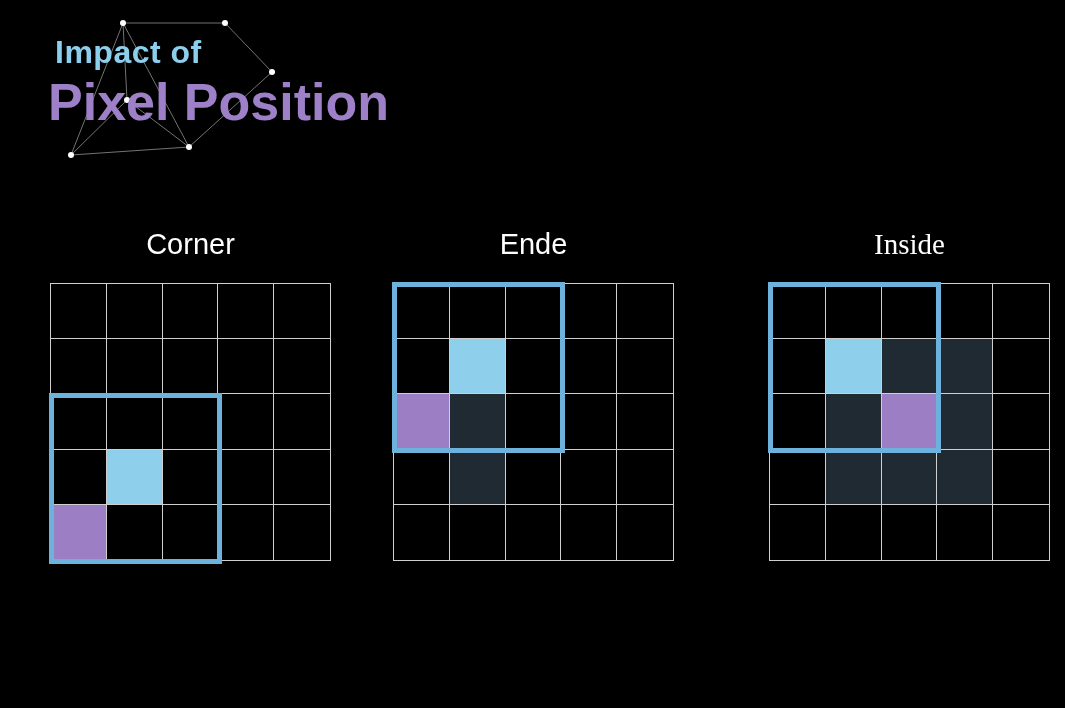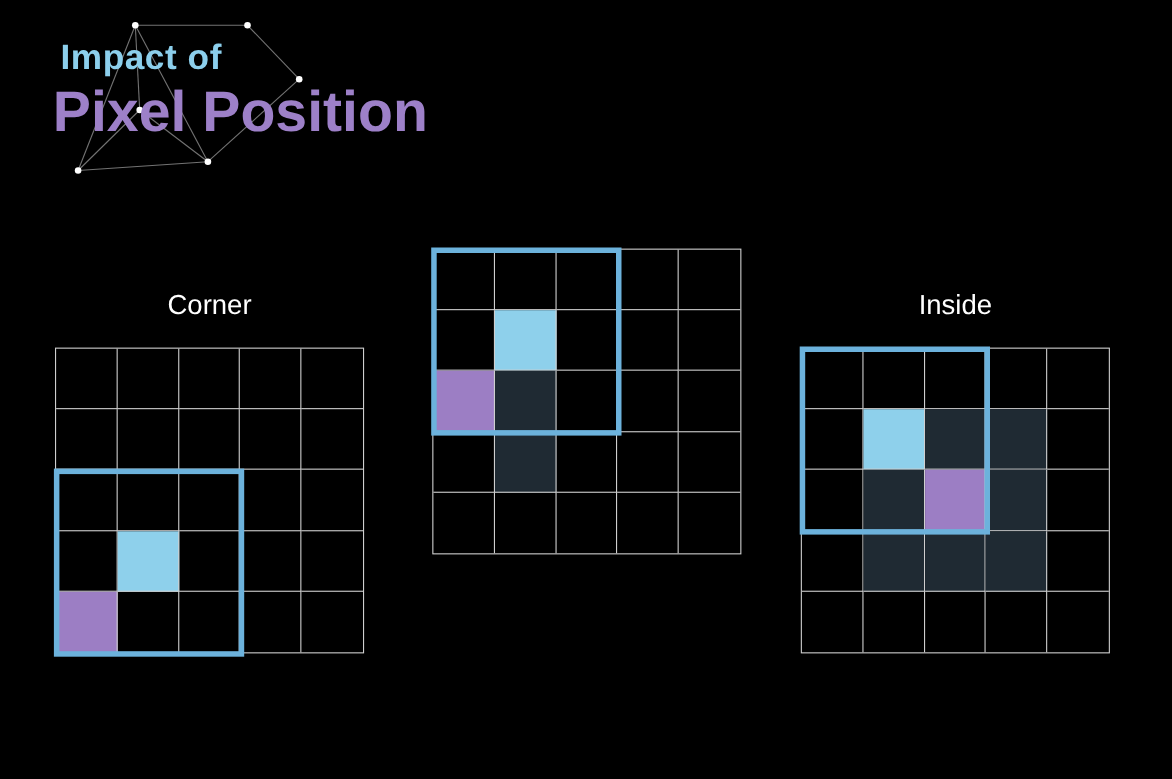--- a/index.html
+++ b/index.html
@@ -39,24 +39,24 @@
     color: var(--title-line1); letter-spacing: 0.5px;
   }
   .title .line2 {
     display: block; margin-top: 8px;
     font-size: 52px; font-weight: bold; line-height: 1.0;
     color: var(--title-line2);
   }
   .panel { position: absolute; top: 226px; width: 281px; }
   .panel-0 { left: 50px; }
   .panel-1 { left: 393px; }
-  .panel-2 { left: 728px; }
+  .panel-2 { left: 769px; font-family: Liberation Serif, serif; }
   .grid-label {
     height: 36px; line-height: 36px; margin-bottom: 21px;
-    text-align: center; font-size: 25px; color: var(--label-text); margin-top: 33px;
+    text-align: center; font-size: 29px; color: var(--label-text);
   }
   .grid {
     position: relative;
     width: 281px; height: 278px;
     display: grid;
     grid-template-columns: repeat(5, 1fr);
     grid-template-rows: repeat(5, 1fr);
     border: 1px solid var(--grid-line);
   }
   .cell {
@@ -125,20 +125,21 @@
         <div class="cell last-row" style="background: rgb(156, 126, 196);"></div>
         <div class="cell last-row"></div>
         <div class="cell last-row"></div>
         <div class="cell last-row"></div>
         <div class="cell last-col last-row"></div>
         <div class="kernel-box" style="left: -2.5px; top: 108.7px; width: 173.6px; height: 171.8px;"></div>
       </div>
   </div>
 
   <div class="panel panel-1">
+    <div class="grid-label">Ende</div>
     <div class="grid">
         <div class="cell"></div>
         <div class="cell"></div>
         <div class="cell"></div>
         <div class="cell"></div>
         <div class="cell last-col"></div>
         <div class="cell"></div>
         <div class="cell" style="background: rgb(142, 208, 235);"></div>
         <div class="cell"></div>
         <div class="cell"></div>

